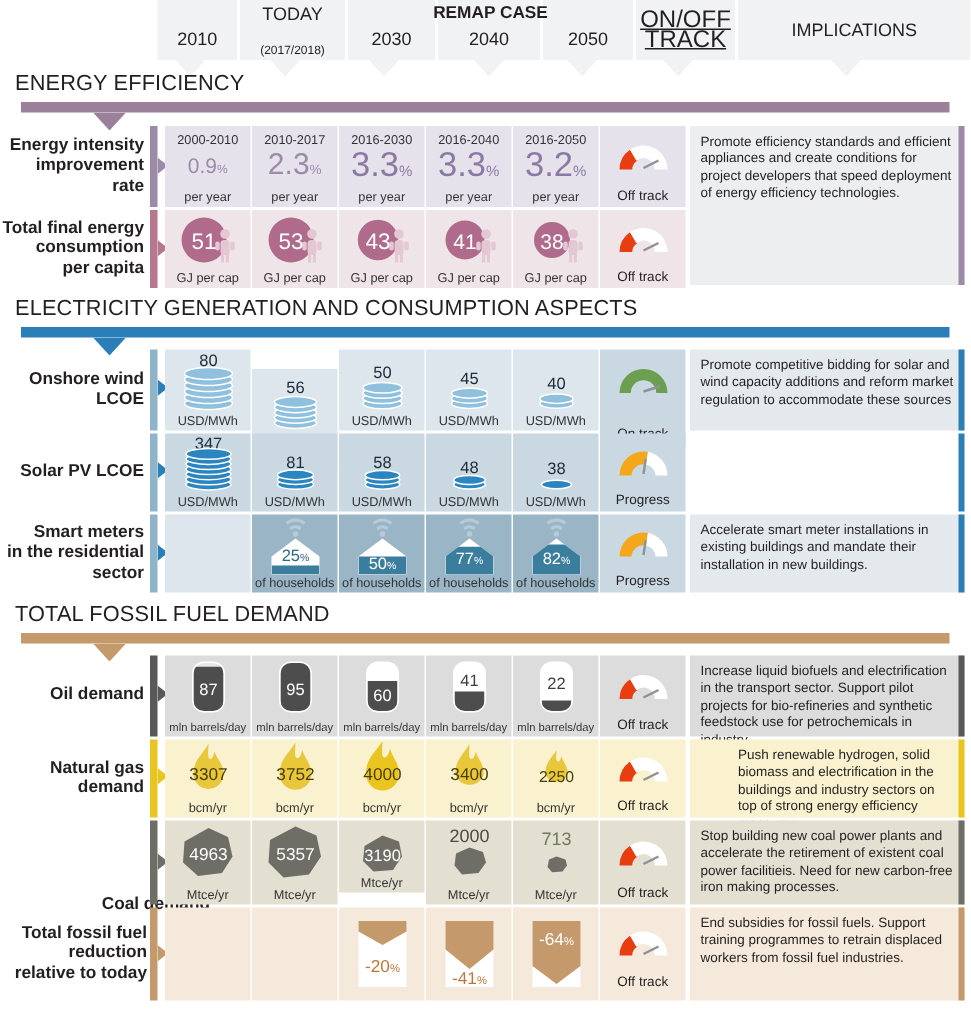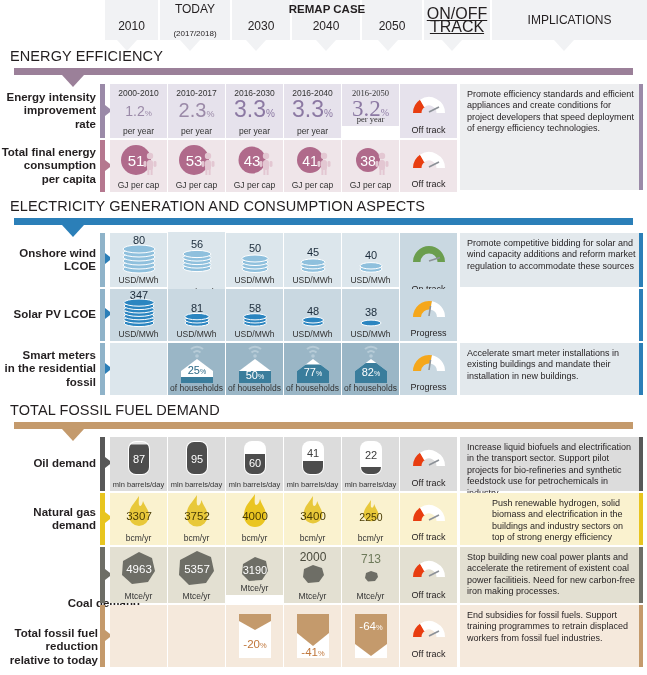--- a/index.html
+++ b/index.html
@@ -112,39 +112,39 @@
   <div class="rowlabel" style="left:0;top:84px;width:96px;height:54px;">
     <span>Energy intensity</span>
     <span>improvement</span>
     <span>rate</span>
   </div>
   <div class="railbar" style="top:84px;height:54px;background:#9b8aa8;"></div>
   <div class="railtri" style="top:105px;background:#9b8aa8;"></div>
 
   <div class="cell" style="left:110px;top:84px;width:57px;height:54px;background:#e6e2ec;">
     <div style="font-size:8.5px;margin-top:4px;color:#333;">2000-2010</div>
-    <div style="margin-top:4px;color:#9b8aa8;"><span style="font-size:14px;">1.2</span><span style="font-size:8px;">%</span></div>
+    <div style="margin-top:4px;color:#9b8aa8;"><span style="font-size:14px;">0.9</span><span style="font-size:8px;">%</span></div>
     <div class="cellunit">per year</div>
   </div>
   <div class="cell" style="left:168px;top:84px;width:57px;height:54px;background:#e6e2ec;">
     <div style="font-size:8.5px;margin-top:4px;color:#333;">2010-2017</div>
     <div style="margin-top:1px;color:#9b8aa8;"><span style="font-size:20px;">2.3</span><span style="font-size:9px;">%</span></div>
     <div class="cellunit">per year</div>
   </div>
   <div class="cell" style="left:226px;top:84px;width:57px;height:54px;background:#e6e2ec;">
     <div style="font-size:8.5px;margin-top:4px;color:#333;">2016-2030</div>
     <div style="margin-top:-2px;color:#8c79a3;"><span style="font-size:23px;">3.3</span><span style="font-size:10px;">%</span></div>
     <div class="cellunit">per year</div>
   </div>
   <div class="cell" style="left:284px;top:84px;width:57px;height:54px;background:#e6e2ec;">
     <div style="font-size:8.5px;margin-top:4px;color:#333;">2016-2040</div>
     <div style="margin-top:-2px;color:#8c79a3;"><span style="font-size:23px;">3.3</span><span style="font-size:10px;">%</span></div>
     <div class="cellunit">per year</div>
   </div>
-  <div class="cell" style="left:342px;top:84px;width:57px;height:42px;background:#e6e2ec;font-family:Liberation Serif, serif;">
+  <div class="cell" style="left:342px;top:84px;width:57px;height:54px;background:#e6e2ec;">
     <div style="font-size:8.5px;margin-top:4px;color:#333;">2016-2050</div>
     <div style="margin-top:-2px;color:#8c79a3;"><span style="font-size:23px;">3.2</span><span style="font-size:10px;">%</span></div>
     <div class="cellunit">per year</div>
   </div>
   <div class="gauge-cell" style="left:400px;top:84px;width:57px;height:54px;background:#e6e2ec;">
     <svg width="40" height="26" viewBox="0 0 40 26" style="margin-top:5px;">
       <path d="M4 24 A16 16 0 0 1 11 10.8 L16 18 A7 7 0 0 0 12.5 24 Z" fill="#e83d10"></path>
       <path d="M11 10.8 A16 16 0 0 1 36 24 L27.5 24 A7.5 7.5 0 0 0 15.2 18.2 Z" fill="#ffffff"></path>
       <line x1="20" y1="23" x2="30" y2="18" stroke="#8d9298" stroke-width="1.6"></line>
     </svg>
@@ -264,21 +264,21 @@
         <ellipse cx="25" cy="36" rx="16" ry="4"></ellipse>
           <ellipse cx="25" cy="32" rx="16" ry="4"></ellipse>
         <ellipse cx="25" cy="28" rx="16" ry="4"></ellipse>
           <ellipse cx="25" cy="24" rx="16" ry="4"></ellipse>
         <ellipse cx="25" cy="20" rx="16" ry="4"></ellipse>
           <ellipse cx="25" cy="16" rx="16" ry="4"></ellipse>
       </g>
     </svg>
     <div class="cellunit">USD/MWh</div>
   </div>
-  <div class="cell" style="left:168px;top:232px;width:57px;height:67px;background:#dce6ec;">
+  <div class="cell" style="left:168px;top:246px;width:57px;height:67px;background:#dce6ec;">
     <svg width="50" height="42" viewBox="0 0 50 42">
       <text x="25" y="16" font-size="11" fill="#1b2b3a" text-anchor="middle" font-family="Liberation Sans, sans-serif">56</text>
       <g fill="#8fc0dd" stroke="#ffffff" stroke-width="1">
         <ellipse cx="25" cy="36" rx="14" ry="3.6"></ellipse>
           <ellipse cx="25" cy="32.5" rx="14" ry="3.6"></ellipse>
         <ellipse cx="25" cy="29" rx="14" ry="3.6"></ellipse>
           <ellipse cx="25" cy="25.5" rx="14" ry="3.6"></ellipse>
           <ellipse cx="25" cy="22" rx="14" ry="3.6"></ellipse>
       </g>
     </svg>
@@ -395,21 +395,21 @@
       <path d="M23 8.3 A16 16 0 0 1 36 24 L28 24 A8 8 0 0 0 21.5 16.6 Z" fill="#ffffff"></path>
       <line x1="20" y1="23" x2="21.5" y2="13" stroke="#8d9298" stroke-width="1.6"></line>
     </svg>
     <div class="gauge-lbl">Progress</div>
   </div>
   <div class="implbar" style="left:639px;top:289px;height:52px;background:#2b7fb8;"></div>
 
   <div class="rowlabel" style="left:0;top:343px;width:96px;height:52px;">
     <span>Smart meters</span>
     <span>in the residential</span>
-    <span>fossil</span>
+    <span>sector</span>
   </div>
   <div class="railbar" style="top:343px;height:52px;background:#8fb3c9;"></div>
   <div class="railtri" style="top:363px;background:#2b7fb8;"></div>
 
   <div class="cell" style="left:110px;top:343px;width:57px;height:52px;background:#dce6ec;"></div>
   <div class="cell" style="left:168px;top:343px;width:57px;height:52px;background:#9ab6c6;">
     <svg width="50" height="42" viewBox="0 0 50 42">
       <g fill="#b6cbd7">
           <path d="M19 6 A9 9 0 0 1 31 6" stroke="#b6cbd7" stroke-width="2" fill="none"></path>
           <path d="M21.5 9.5 A5.5 5.5 0 0 1 28.5 9.5" stroke="#b6cbd7" stroke-width="2" fill="none"></path>
@@ -698,21 +698,21 @@
     <svg width="40" height="26" viewBox="0 0 40 26" style="margin-top:6px;">
       <path d="M4 24 A16 16 0 0 1 11 10.8 L16 18 A7 7 0 0 0 12.5 24 Z" fill="#e83d10"></path>
       <path d="M11 10.8 A16 16 0 0 1 36 24 L27.5 24 A7.5 7.5 0 0 0 15.2 18.2 Z" fill="#ffffff"></path>
       <line x1="20" y1="23" x2="30" y2="18" stroke="#8d9298" stroke-width="1.6"></line>
     </svg>
     <div class="gauge-lbl">Off track</div>
   </div>
   <div class="impl" style="left:460px;top:547px;width:183px;height:56px;background:#e3e0d2;">Stop building new coal power plants and accelerate the retirement of existent coal power facilitieis. Need for new carbon-free iron making processes.</div>
   <div class="implbar" style="left:639px;top:547px;height:56px;background:#6e6e66;"></div>
 
-  <div class="rowlabel" style="left:2px;top:605px;width:96px;height:62px;justify-content:flex-end;">
+  <div class="rowlabel" style="left:2px;top:605px;width:96px;height:62px;">
     <span>Total fossil fuel</span>
     <span>reduction</span>
     <span>relative to today</span>
   </div>
   <div class="railbar" style="top:605px;height:62px;background:#c49a6c;"></div>
   <div class="railtri" style="top:630px;background:#c49a6c;"></div>
 
   <div class="cell" style="left:110px;top:605px;width:57px;height:62px;background:#f5e9dc;"></div>
   <div class="cell" style="left:168px;top:605px;width:57px;height:62px;background:#f5e9dc;"></div>
   <div class="cell" style="left:226px;top:605px;width:57px;height:62px;background:#f5e9dc;">

